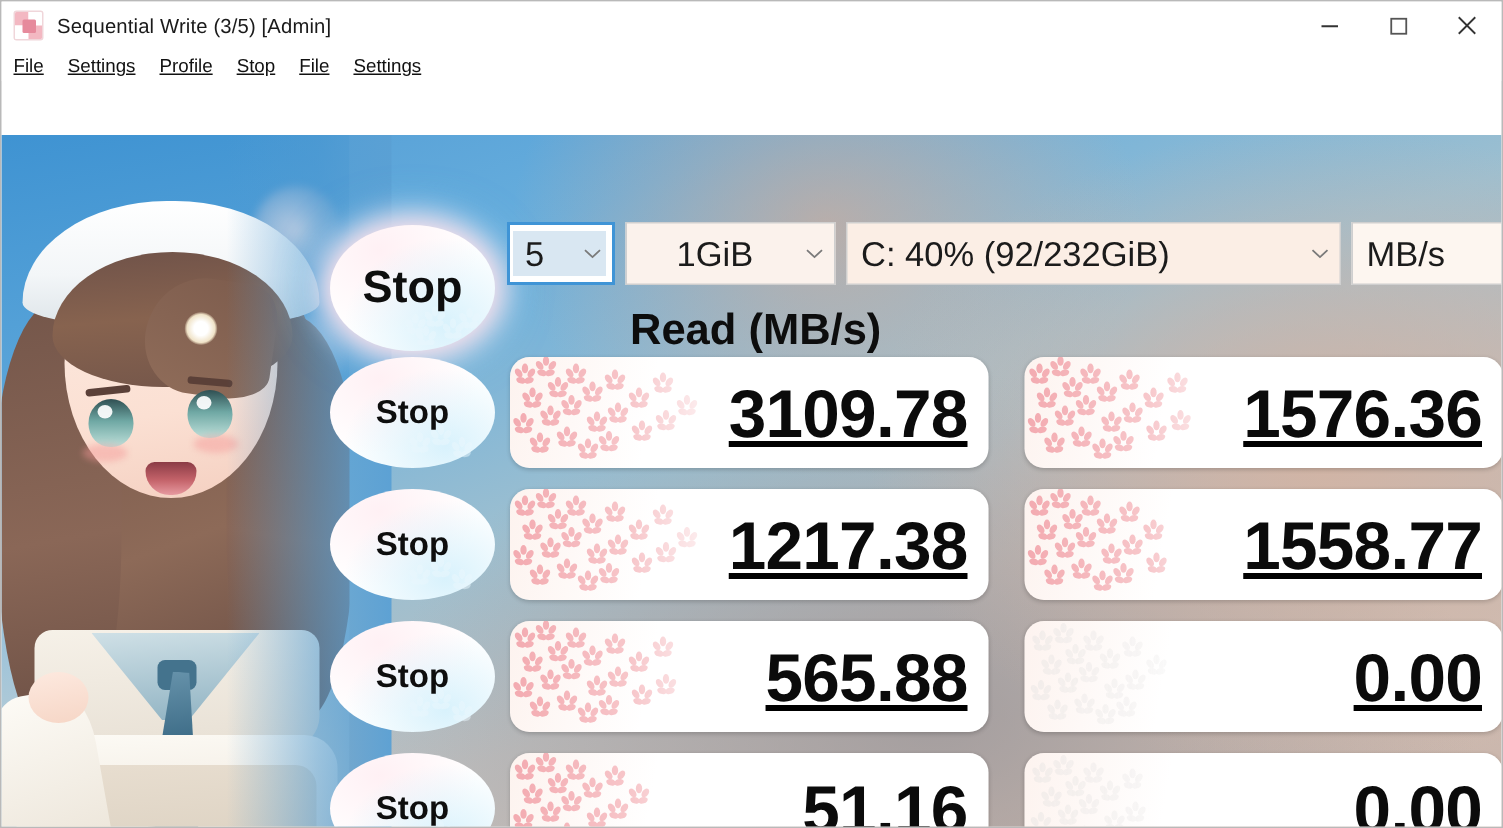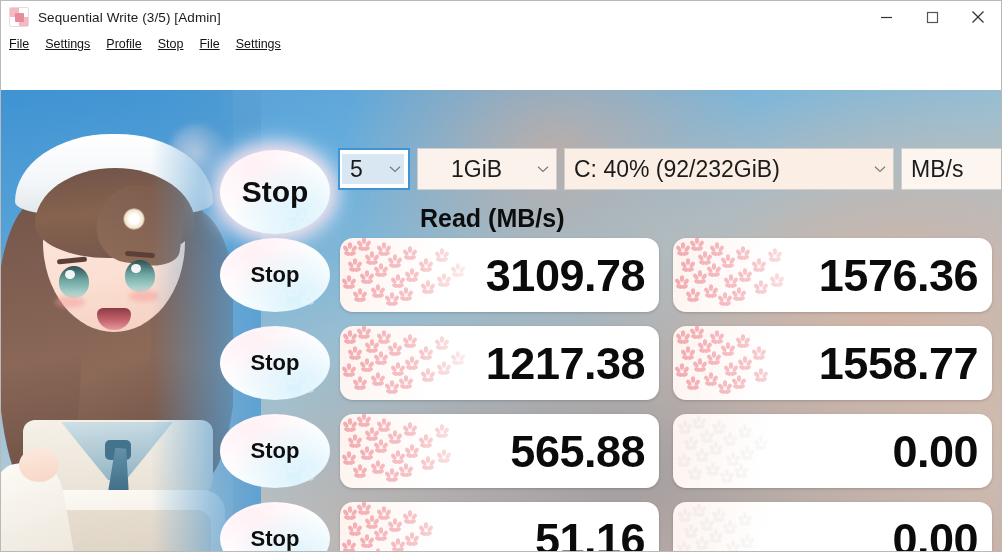--- a/index.html
+++ b/index.html
@@ -198,29 +198,29 @@
     opacity:.5;pointer-events:none;
   }
   .stop-main{
     height:84px;font-size:30px;margin-bottom:4px;
     box-shadow:0 0 18px 7px rgba(255,225,235,.95), 0 0 26px 10px rgba(150,215,245,.55);
   }
   .stop-sm{height:74px;font-size:22px;margin-bottom:14px;}
 
   
   .col-head{
-    position:absolute;font-size:25px;font-weight:bold;color:#0d0d0d;
+    position:absolute;font-size:29px;font-weight:bold;color:#0d0d0d;
     white-space:nowrap;
     text-align:center;
   }
   #head-read{left:419px;top:114px;}
   #head-write{left:745px;top:114px;}
 
   .grid{position:absolute;left:339px;top:148px;}
-  .row{display:flex;gap:14px;margin-bottom:14px;}
+  .row{display:flex;gap:24px;margin-bottom:14px;text-decoration:underline;}
   .cell{
     position:relative;width:319px;height:74px;border-radius:13px;overflow:hidden;
     background:linear-gradient(100deg,#fdf3ef 0%,#ffffff 30%,#ffffff 100%);
     box-shadow:0 1px 3px rgba(0,0,0,.18);
     display:flex;align-items:center;justify-content:flex-end;
   }
   .cell .num{
     font-size:45px;font-weight:bold;color:#0b0b0b;padding-right:14px;
     letter-spacing:-.5px;line-height:1;
   }

